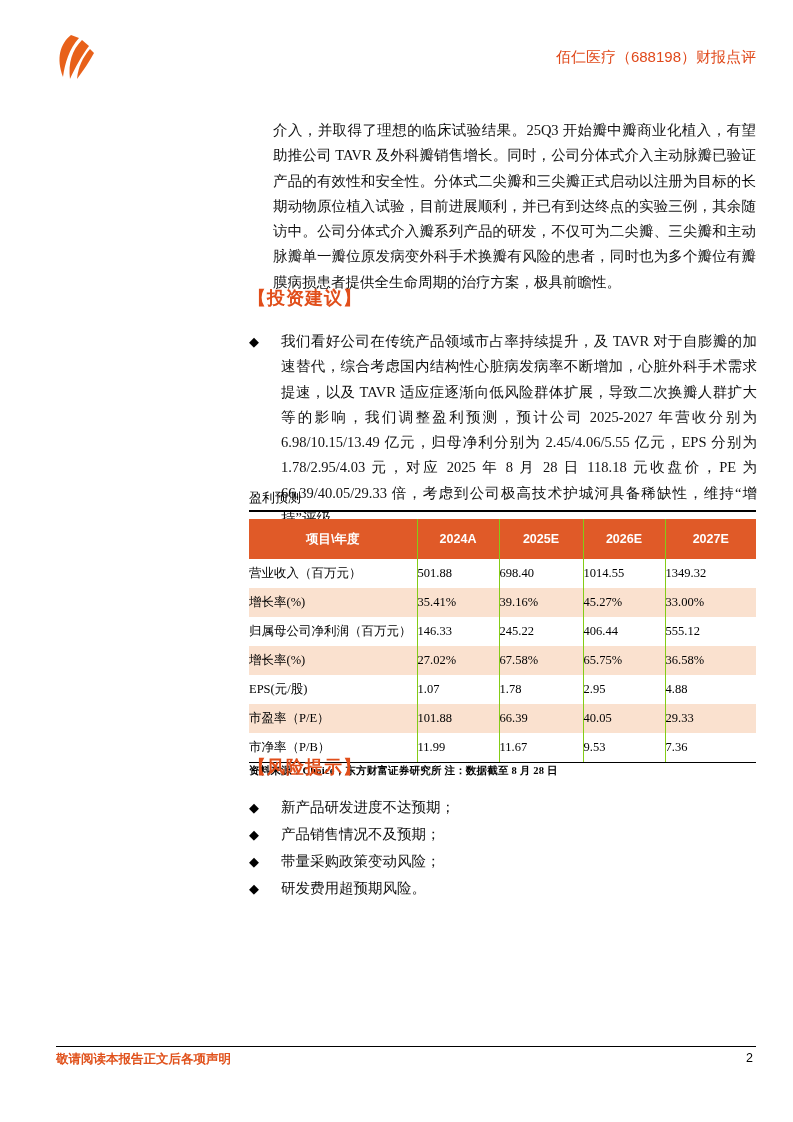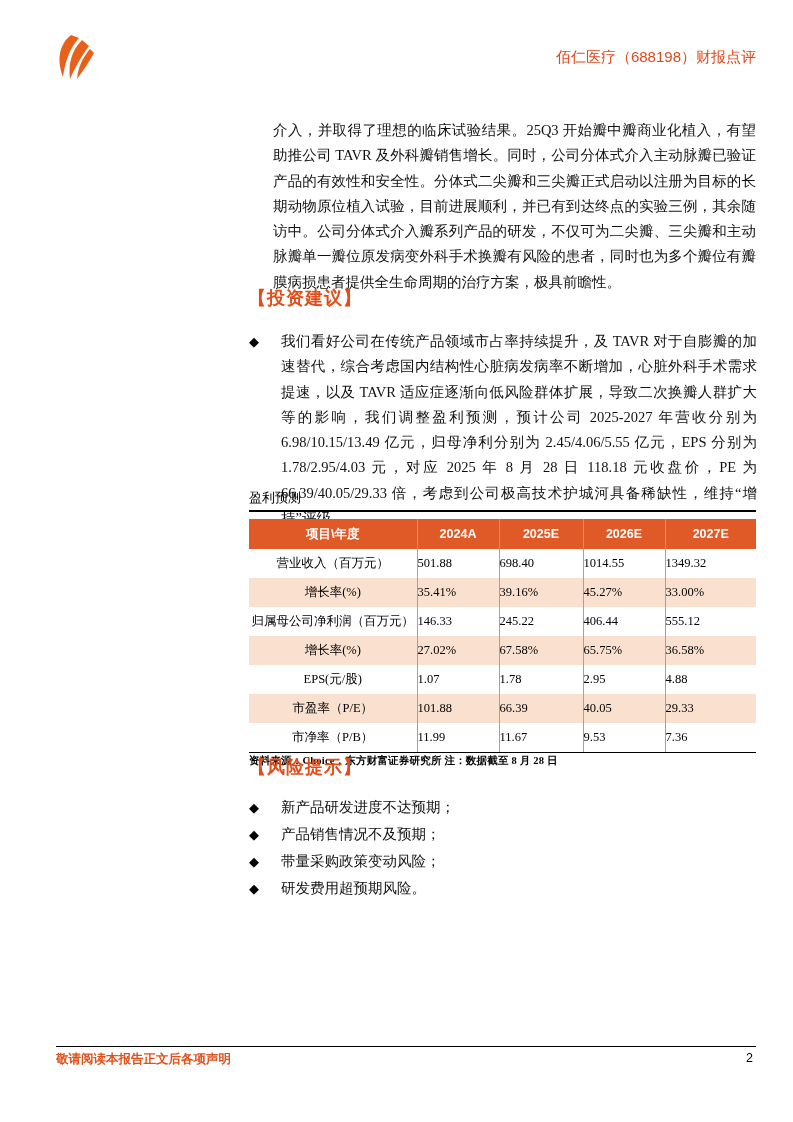--- a/index.html
+++ b/index.html
@@ -53,25 +53,25 @@
   .table-topline { border-top:2px solid #000000; margin-bottom:7px; }
   table.profit { width:100%; border-collapse:collapse; table-layout:fixed; }
   table.profit col.c0 { width:168px; }
   table.profit col.c1 { width:82px; }
   table.profit col.c2 { width:84px; }
   table.profit col.c3 { width:82px; }
   table.profit col.c4 { width:91px; }
   table.profit th {
     background:#e05a28; color:#ffffff; font-weight:bold;
     font-family:"Liberation Sans","DejaVu Sans",sans-serif;
-    font-size:12.5px; height:30px; text-align:center;
+    font-size:12.5px; height:40px; text-align:center;
   }
   table.profit th + th, table.profit td + td { border-left:1px solid #84cc16; }
   table.profit td { height:29px; font-size:12.5px; color:#000000; }
-  table.profit td.label { text-align:center; font-family:"Liberation Serif","DejaVu Serif",serif;margin-left:12px; }
+  table.profit td.label { font-family:"Liberation Serif","DejaVu Serif",serif;margin-left:12px; }
   table.profit td.val {
     padding-right:12px;
     font-family:Liberation Serif, serif;
   }
   table.profit tr.peach td { background:#fae1cf; }
   .table-bottomline { border-top:1.5px solid #000000; margin-top:0px; }
   .table-source {
     margin-top:1px; font-size:10.5px; color:#000000; font-weight:bold; letter-spacing:0.2px;
   }
 

